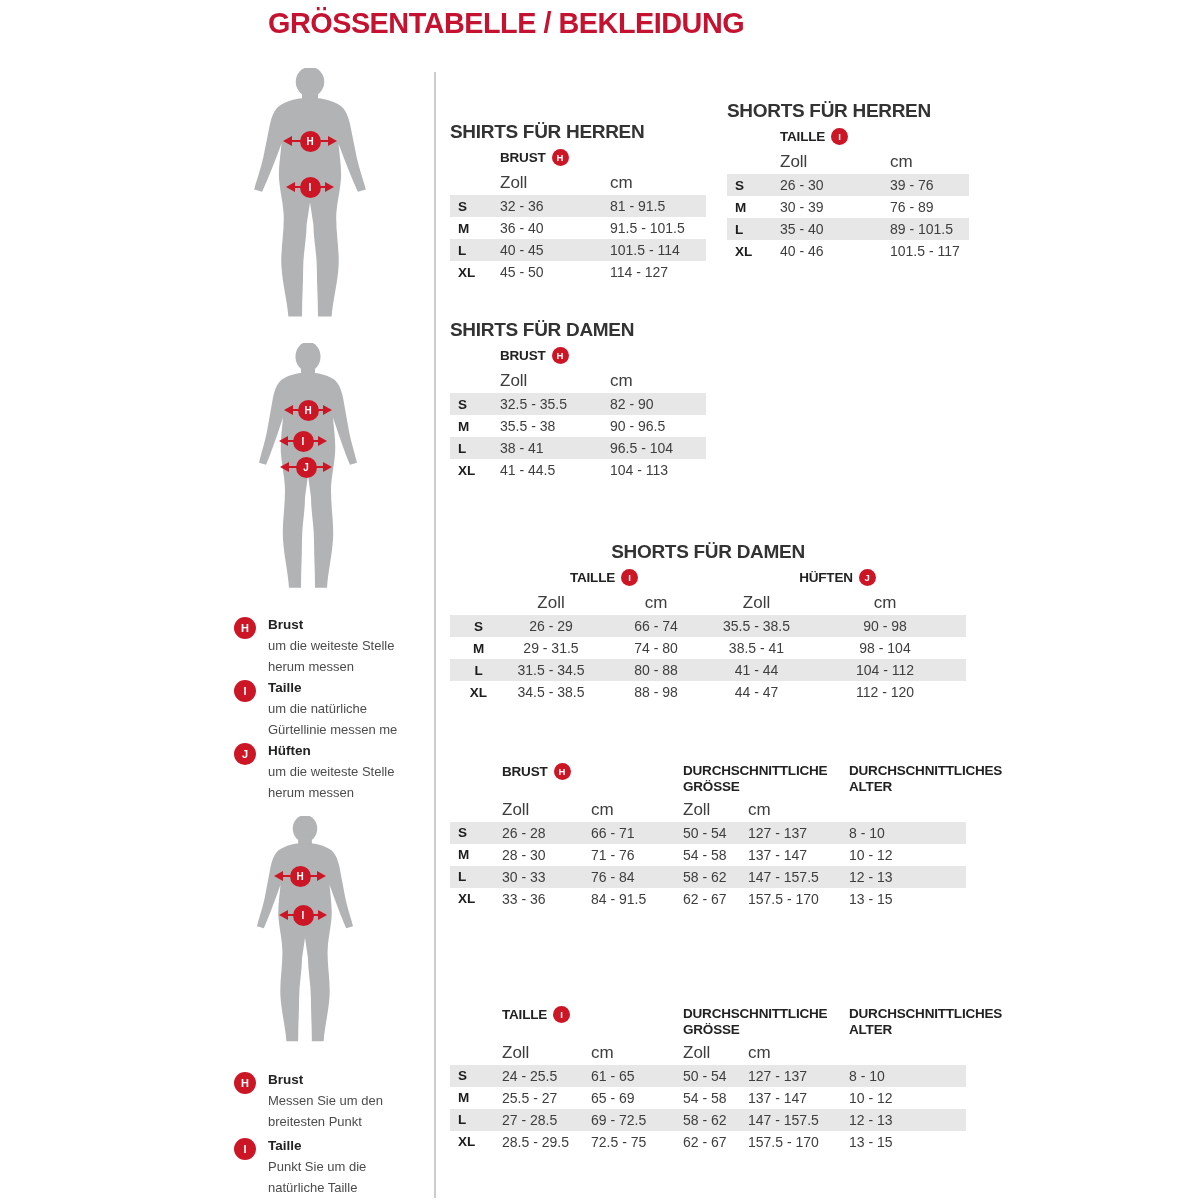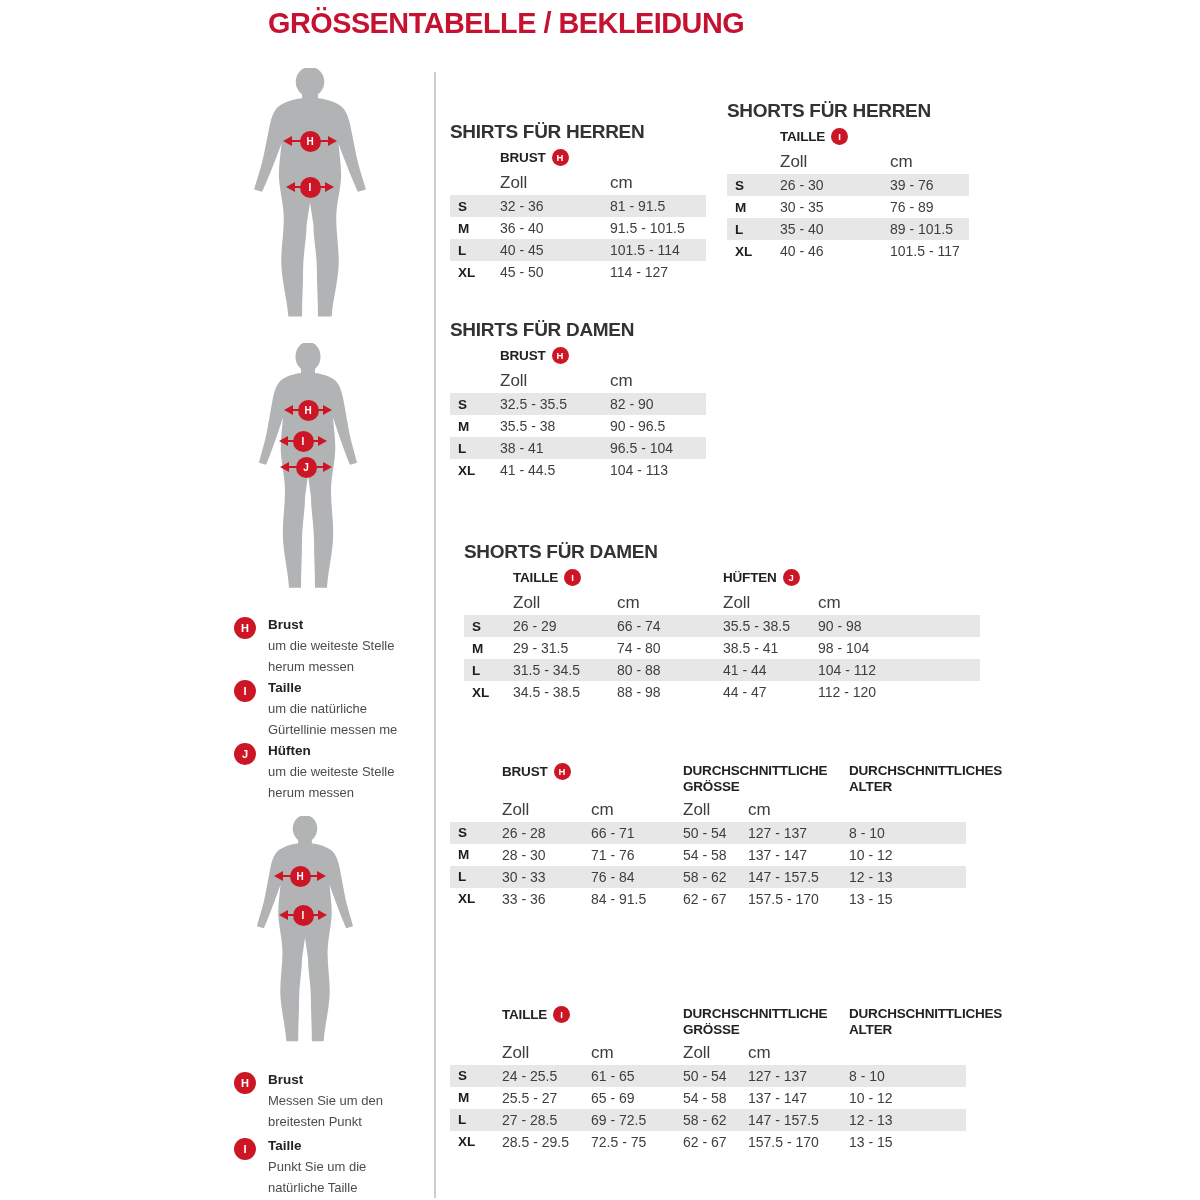--- a/index.html
+++ b/index.html
@@ -60,21 +60,21 @@
     align-items:center;justify-content:center;vertical-align:middle;
   }
   .units{height:21px;margin-bottom:2px;font-size:17px;color:#3e3e3e;align-items:end;}
   .row{height:22px;align-items:center;font-size:14px;color:#3e3e3e;}
   .row.striped{background:var(--stripe);}
   .size-cell{font-weight:bold;color:#1d1d1d;padding-left:8px;font-size:13.5px;}
   
   #tbl-0{left:450px;top:96px;width:256px;margin-top:25px;}
   #tbl-1{left:727px;top:100px;width:242px;}
   #tbl-2{left:450px;top:319px;width:256px;}
-  #tbl-3{left:464px;top:541px;width:516px;}
+  #tbl-3{left:450px;top:541px;width:516px;text-align:center;}
   #tbl-4{left:450px;top:763px;width:516px;}
   #tbl-5{left:450px;top:1006px;width:516px;}
   
   #mk-m-h{left:283px;top:130px;width:54px;}
   #mk-m-i{left:286px;top:176px;width:48px;}
   #mk-f-h{left:284px;top:399px;width:48px;}
   #mk-f-i{left:279px;top:430px;width:48px;}
   #mk-f-j{left:280px;top:456px;width:52px;}
   #mk-y-h{left:274px;top:865px;width:52px;}
   #mk-y-i{left:279px;top:904px;width:48px;}
@@ -242,21 +242,21 @@
       <div style="grid-column: 3;">cm</div>
     </div>
   <div class="tbody">
       <div class="row cols-a2 striped">
         <div class="size-cell">S</div>
         <div class="val">26 - 30</div>
         <div class="val">39 - 76</div>
       </div>
       <div class="row cols-a2">
         <div class="size-cell">M</div>
-        <div class="val">30 - 35</div>
+        <div class="val">30 - 39</div>
         <div class="val">76 - 89</div>
       </div>
       <div class="row cols-a2 striped">
         <div class="size-cell">L</div>
         <div class="val">35 - 40</div>
         <div class="val">89 - 101.5</div>
       </div>
       <div class="row cols-a2">
         <div class="size-cell">XL</div>
         <div class="val">40 - 46</div>

